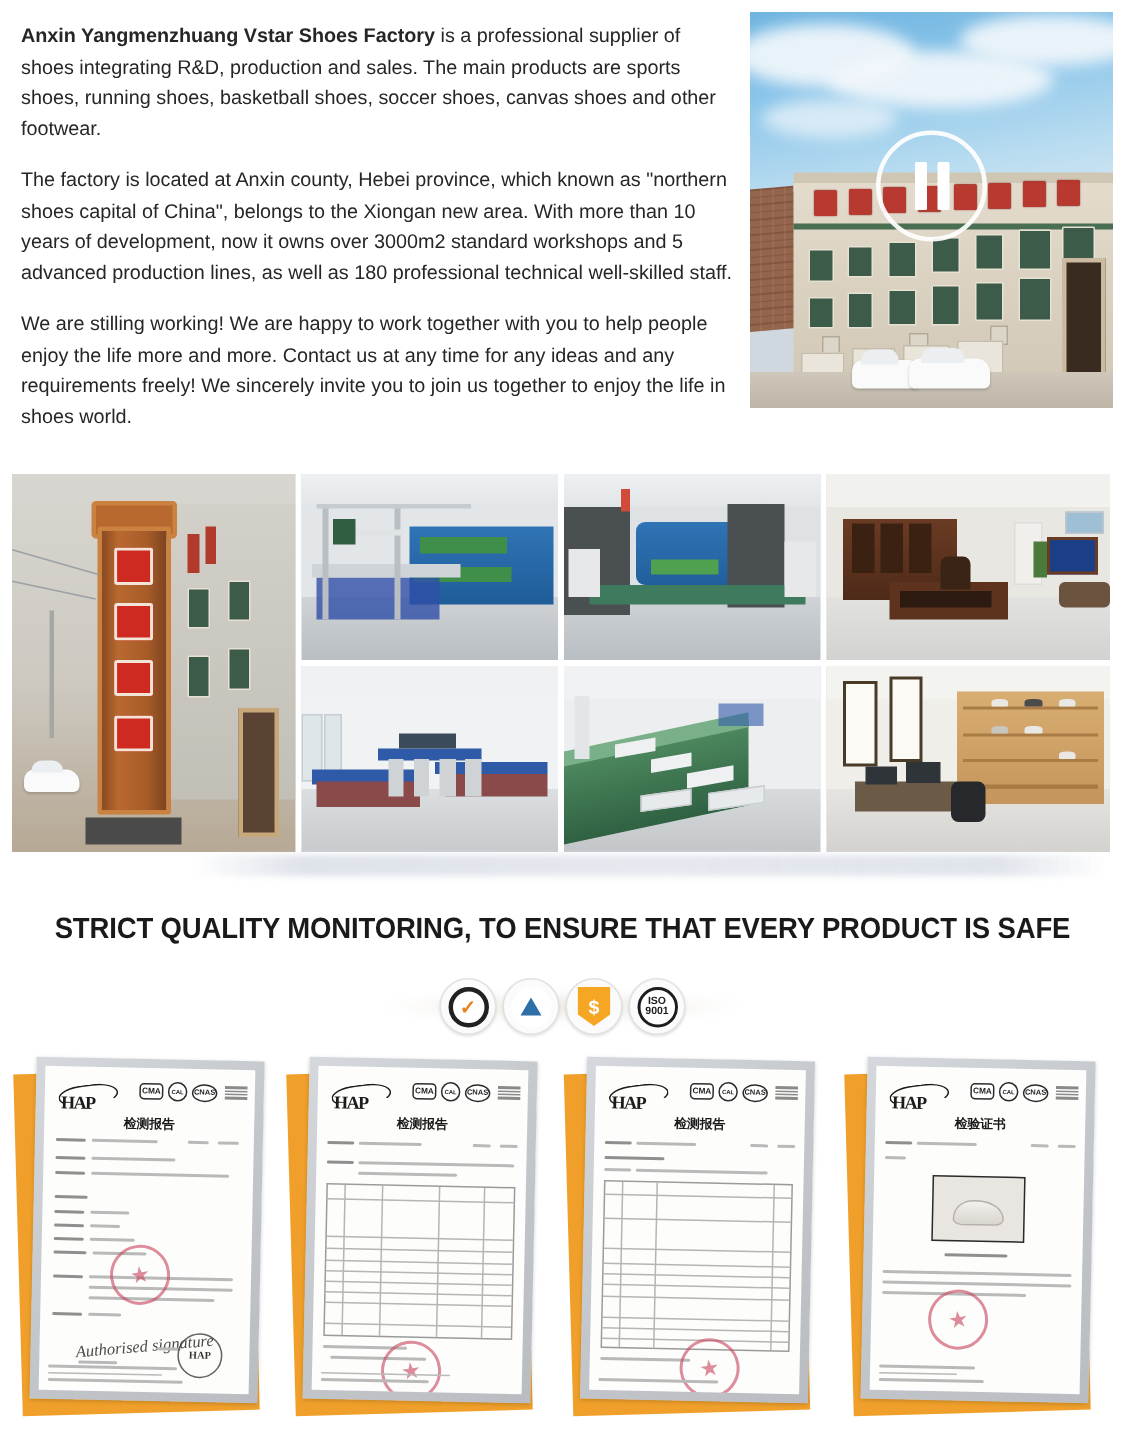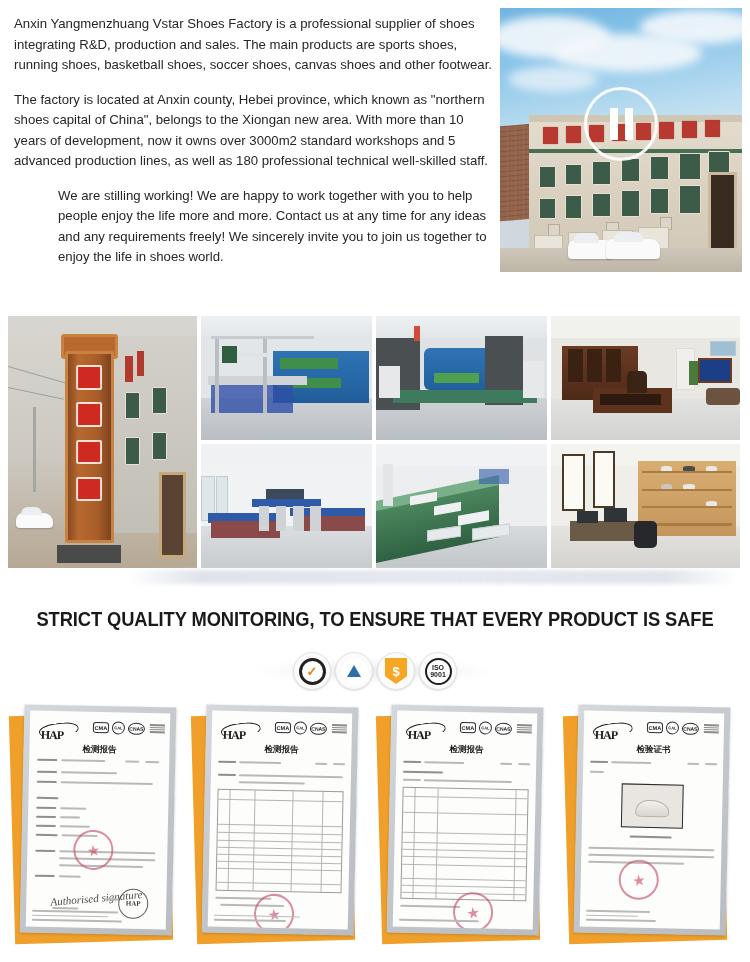--- a/index.html
+++ b/index.html
@@ -13,22 +13,22 @@
 
   
   .intro {
     position: absolute; left: 0; top: 0; width: 750px; height: 300px;
   }
   .intro-text {
     position: absolute; left: 14px; top: 14px; width: 478px;
     font-size: 13.2px; line-height: 20.5px; color: #262626;
   }
   .intro-text p { margin: 0 0 14px 0; }
-  .intro-text p:last-child { margin-bottom: 0; margin-left: 44px; }
-  .company-name { font-weight: normal; }
+  .intro-text p:last-child { margin-bottom: 0; }
+  .company-name { font-weight: bold; }
 
   .video-box {
     position: absolute; left: 500px; top: 8px;
     width: 242px; height: 264px;
     overflow: hidden; background: #cfd8de;
   }
   .video-photo { position:absolute; inset:0; }
   
   .sky {
     position:absolute; left:0; top:0; width:100%; height:52%;

